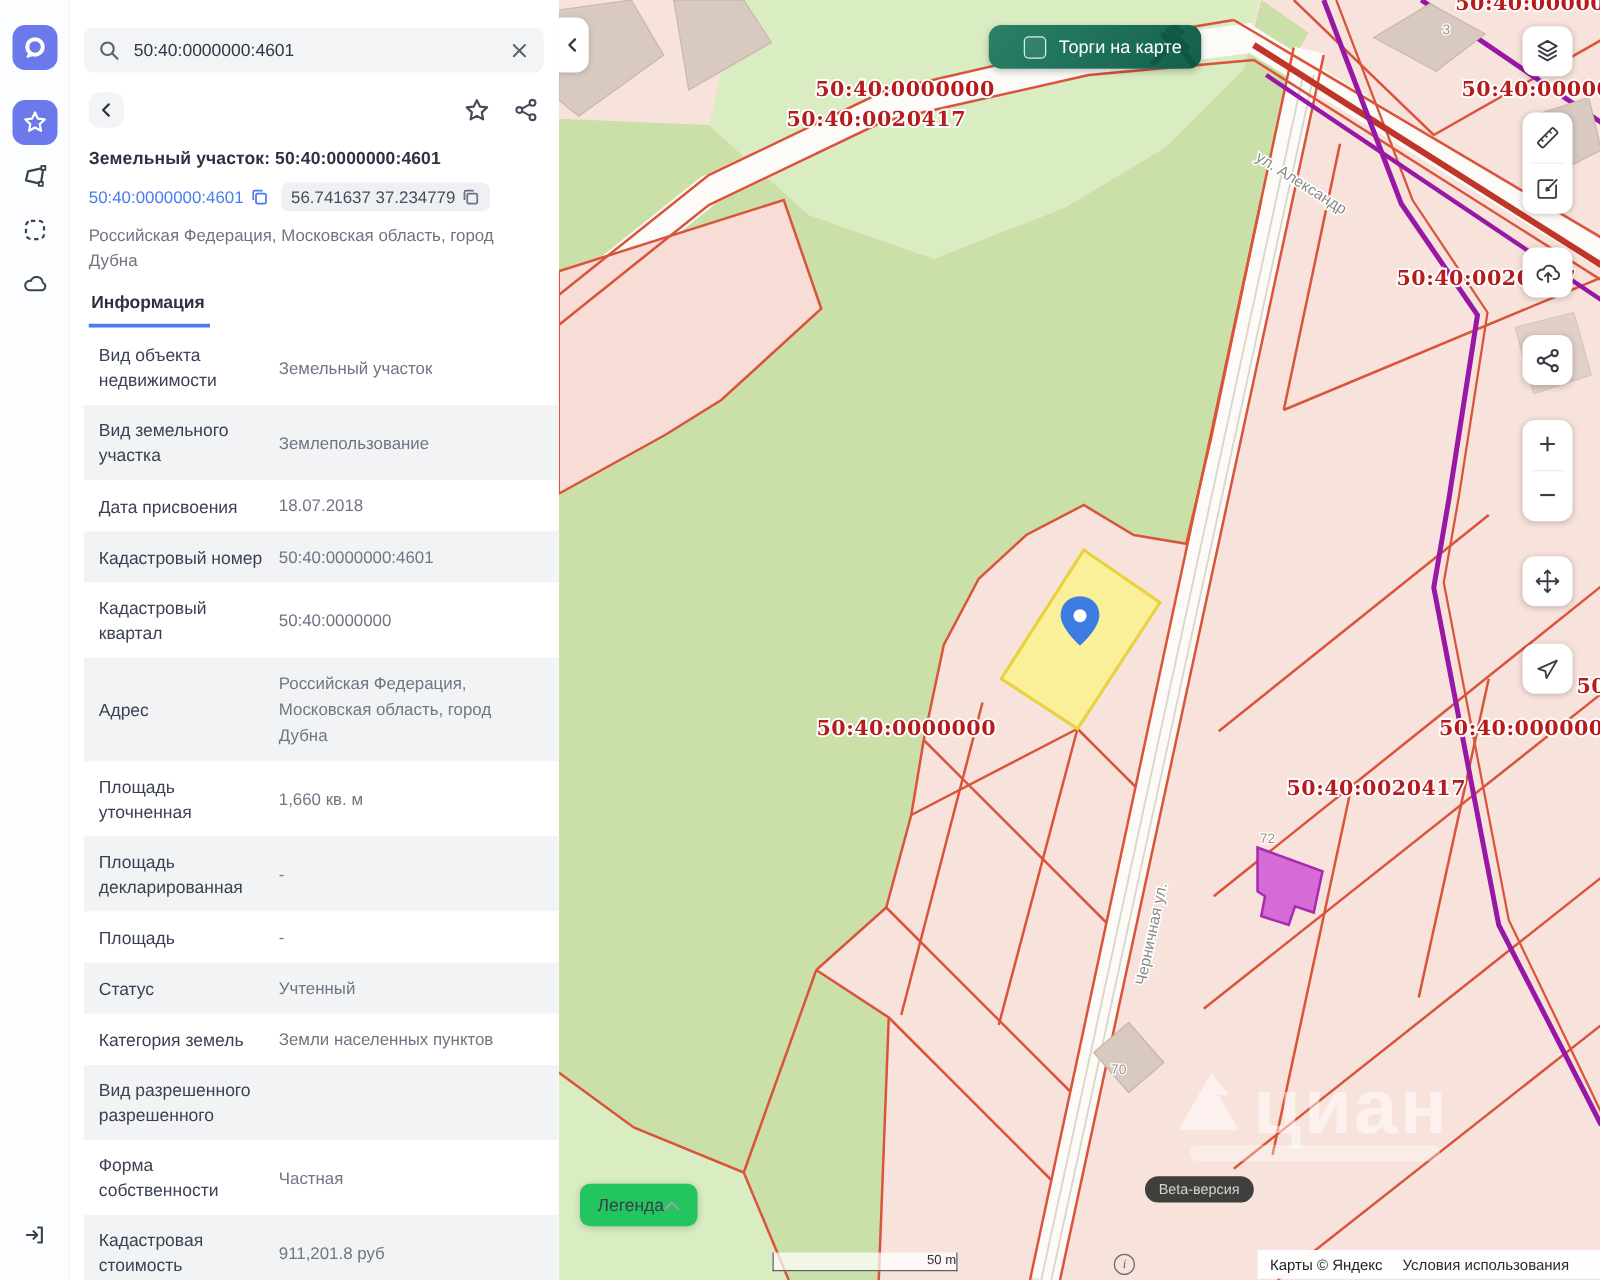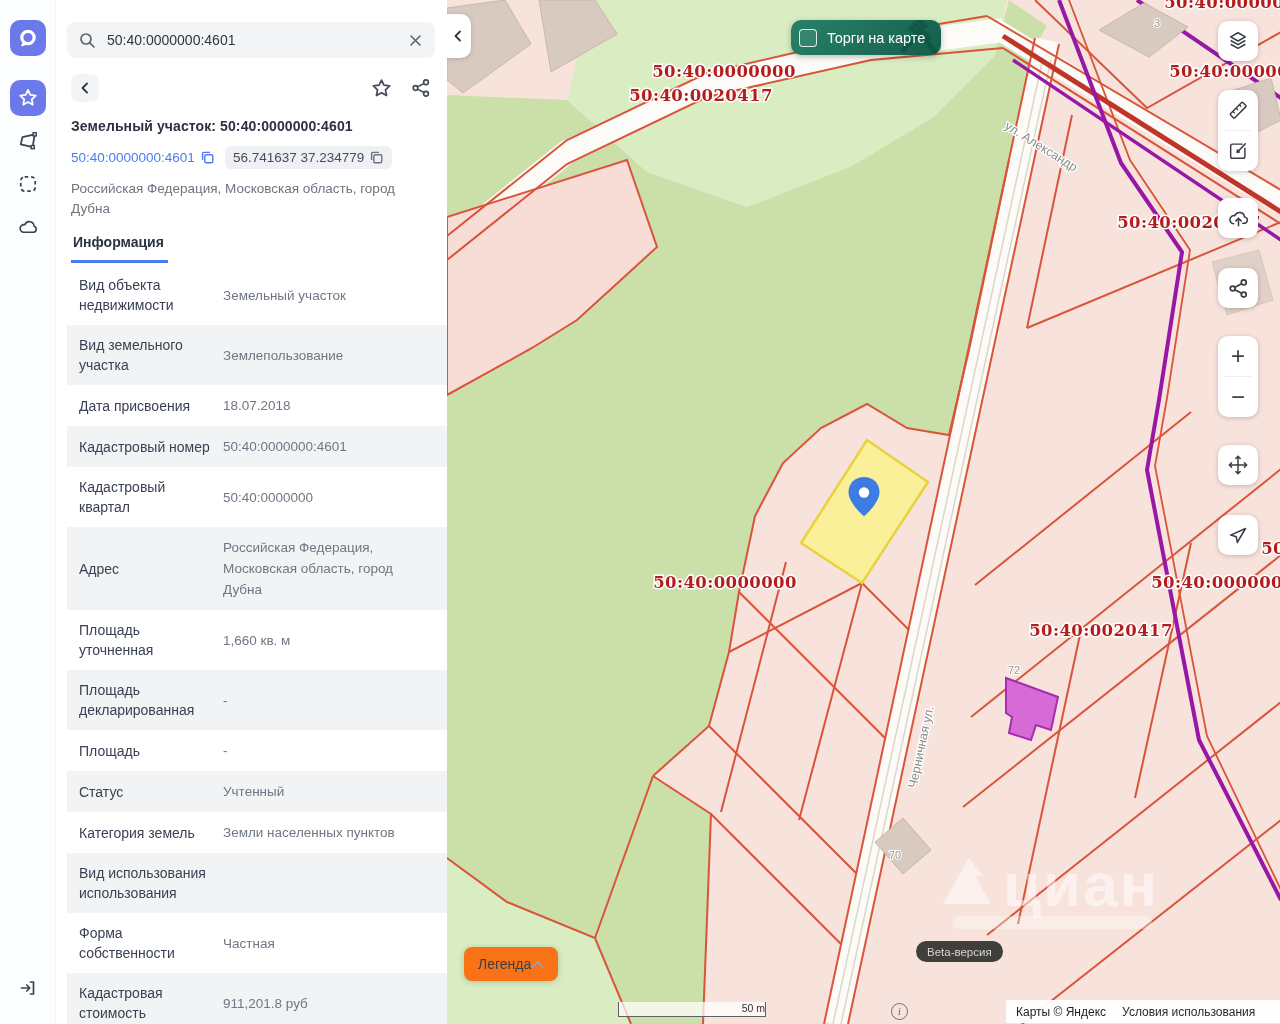--- a/index.html
+++ b/index.html
@@ -32,30 +32,30 @@
   .row .lb{width:132px;flex:0 0 132px;font-size:14px;color:#3a4153;line-height:20px;}
   .row .vl{flex:1;font-size:13.5px;color:#6f7684;line-height:21px;}
   
   .map{flex:1;position:relative;overflow:hidden;background:#f8e3dc;}
   .map svg.base{position:absolute;left:0;top:0;}
   .cad{font-family:"DejaVu Serif",serif;font-weight:bold;font-size:16.5px;fill:#b51d1d;stroke:#fff;stroke-width:3px;paint-order:stroke;letter-spacing:.4px;text-anchor:middle;}
   .street-label{font-family:"Liberation Sans",sans-serif;font-size:12.5px;fill:#8a8a8a;stroke:#fff;stroke-width:2.5px;paint-order:stroke;text-anchor:middle;}
   .bld-label{font-family:"Liberation Sans",sans-serif;font-size:11px;fill:#9d948a;stroke:#fff;stroke-width:2px;paint-order:stroke;text-anchor:middle;}
   .wm-text{font-family:"Liberation Sans",sans-serif;font-weight:bold;font-size:62px;fill:rgba(255,255,255,.5);letter-spacing:2px;}
   .collapse-tab{position:absolute;left:-2px;top:14px;width:26px;height:44px;background:#fff;border-radius:4px 10px 10px 4px;box-shadow:0 1px 5px rgba(0,0,0,.18);display:flex;align-items:center;justify-content:center;color:#3a3f46;z-index:6;}
-  .trades{position:absolute;left:344px;top:20px;height:35px;border-radius:10px;background:linear-gradient(135deg,#2a8168,#135f4b);box-shadow:0 2px 6px rgba(0,0,0,.25);display:flex;align-items:center;gap:10px;padding:0 16px 0 8px;overflow:hidden;z-index:6;}
+  .trades{position:absolute;left:344px;top:20px;height:35px;border-radius:10px;background:linear-gradient(135deg,#2a8168,#135f4b);box-shadow:0 2px 6px rgba(0,0,0,.25);display:flex;align-items:center;gap:10px;padding:0 16px 0 28px;overflow:hidden;z-index:6;}
   .trades .cb{width:16px;height:16px;border:1.6px solid rgba(255,255,255,.85);border-radius:4px;background:rgba(255,255,255,.07);flex:0 0 16px;}
   .trades .tl{color:#fff;font-size:14.5px;white-space:nowrap;position:relative;z-index:2;}
   .trades svg.gavel{position:absolute;right:2px;top:-2px;opacity:.55;z-index:1;}
   .mbtn{position:absolute;left:771px;width:40px;height:40px;background:#fff;border-radius:10px;box-shadow:0 1px 5px rgba(0,0,0,.22);display:flex;align-items:center;justify-content:center;color:#383d44;z-index:6;}
   .mgrp{position:absolute;left:771px;width:40px;background:#fff;border-radius:10px;box-shadow:0 1px 5px rgba(0,0,0,.22);display:flex;flex-direction:column;z-index:6;}
   .mgrp .cell{height:40px;display:flex;align-items:center;justify-content:center;color:#383d44;}
   .mgrp .div{height:1px;background:#eef0f2;margin:0 6px;}
   .zplus,.zminus{font-size:24px;font-weight:400;line-height:1;color:#383d44;}
-  .legend{position:absolute;left:17px;top:947px;background:#f97316;border-radius:8px;box-shadow:0 1px 6px rgba(0,0,0,.18);display:flex;align-items:center;padding:9px 14px;z-index:6;}
+  .legend{position:absolute;left:17px;top:947px;background:#22c55e;border-radius:8px;box-shadow:0 1px 6px rgba(0,0,0,.18);display:flex;align-items:center;padding:9px 14px;z-index:6;}
   .legend .lg{font-size:14px;color:#3a4048;}
   .scalebar{position:absolute;left:171px;top:1002px;width:148px;height:15px;background:rgba(255,255,255,.72);border:1px solid #5f6064;border-top:none;box-sizing:border-box;text-align:right;font-size:10.5px;color:#333;line-height:13px;z-index:6;}
   .infoc{position:absolute;left:444px;top:1003px;width:17px;height:17px;border:1.5px solid #6d6e71;border-radius:50%;box-sizing:border-box;color:#58595c;font-size:10px;display:flex;align-items:center;justify-content:center;font-family:"Liberation Serif",serif;font-style:italic;z-index:6;}
   .beta{position:absolute;left:469px;top:941px;height:21px;border-radius:11px;background:#403f3d;color:#d6d4d0;font-size:11.5px;display:flex;align-items:center;padding:0 11px;z-index:6;}
   .attrib{position:absolute;left:559px;top:1000px;right:0;height:23px;background:rgba(255,255,255,.95);display:flex;align-items:center;gap:16px;padding:0 10px;z-index:6;}
   .attrib .cr{font-size:12px;color:#1f1f1f;white-space:nowrap;}
   .attrib .terms{font-size:12px;color:#2b2b2b;white-space:nowrap;}
 </style>
 </head>
 <body>
@@ -198,21 +198,21 @@
         </div>
       <div class="row alt">
           <div class="lb">Статус</div>
           <div class="vl">Учтенный</div>
         </div>
       <div class="row">
           <div class="lb">Категория земель</div>
           <div class="vl">Земли населенных пунктов</div>
         </div>
       <div class="row alt">
-          <div class="lb">Вид использования использования</div>
+          <div class="lb">Вид разрешенного разрешенного</div>
         </div>
       <div class="row">
           <div class="lb">Форма собственности</div>
           <div class="vl">Частная</div>
         </div>
       <div class="row alt">
           <div class="lb">Кадастровая стоимость</div>
           <div class="vl">911,201.8 руб</div>
         </div>
     </div>

